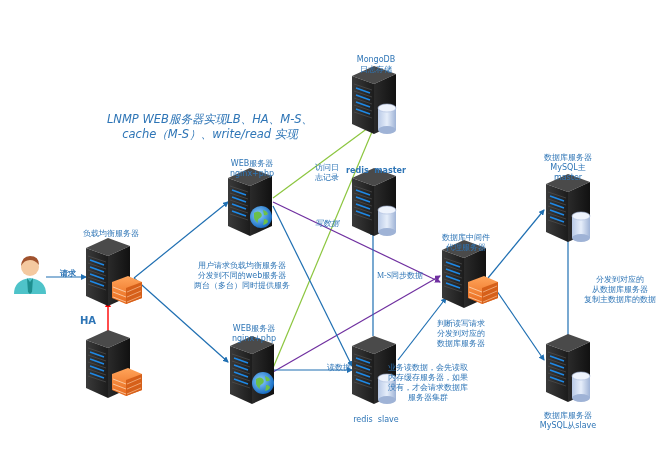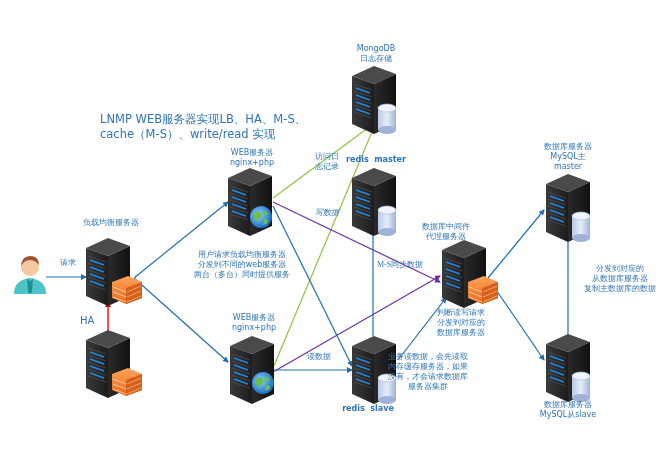--- a/index.html
+++ b/index.html
@@ -1,23 +1,23 @@
 <!DOCTYPE html>
 <html><head>
 <meta charset="utf-8">
 <style>
   html, body { margin:0; padding:0; background:#ffffff; }
   body { width:662px; height:466px; position:relative; overflow:hidden;
          font-family:"DejaVu Sans", sans-serif; }
   #canvas { position:absolute; left:0; top:0; width:662px; height:466px; }
   .lbl { position:absolute; color:#2e75b6; font-size:8px; line-height:10px;
-         text-align:center; white-space:pre; font-family:"DejaVu Sans", sans-serif; }
+         text-align:center; white-space:pre; font-family:"DejaVu Sans", sans-serif;margin-top:11px; }
   .title { position:absolute; color:#2e75b6; font-size:11.5px; line-height:15px;
-           text-align:left; white-space:pre; font-family:"DejaVu Sans", sans-serif; }
-  .ha { position:absolute; color:#2e75b6; font-size:10px; font-weight:normal;
+           text-align:center; white-space:pre; font-family:"DejaVu Sans", sans-serif;font-style:italic; }
+  .ha { position:absolute; color:#2e75b6; font-size:10px; font-weight:bold;
         font-family:"DejaVu Sans", sans-serif; }
 </style>
 </head>
 <body>
 
 <svg id="canvas" viewBox="0 0 662 466" xmlns="http://www.w3.org/2000/svg">
   <defs>
     <marker id="ah-blue" markerWidth="6" markerHeight="6" refX="5" refY="3" orient="auto" markerUnits="userSpaceOnUse">
       <path d="M0,0 L6,3 L0,6 z" fill="#1f6fb2"></path>
     </marker>
@@ -179,35 +179,35 @@
 cache（M-S）、write/read 实现</div>
 
 <div class="lbl" style="left:336px; top:44px; width:80px;">MongoDB
 日志存储</div>
 <div class="lbl" style="left:212px; top:148px; width:80px;">WEB服务器
 nginx+php</div>
 <div class="lbl" style="left:336px; top:155px; width:80px;font-weight:bold;">redis  master</div>
 <div class="lbl" style="left:66px; top:218px; width:90px;">负载均衡服务器</div>
 <div class="lbl" style="left:214px; top:313px; width:80px;">WEB服务器
 nginx+php</div>
-<div class="lbl" style="left:328px; top:404px; width:80px;font-weight:bold;">redis  slave</div>
-<div class="lbl" style="left:406px; top:222px; width:80px;">数据库中间件
+<div class="lbl" style="left:336px; top:404px; width:80px;">redis  slave</div>
+<div class="lbl" style="left:426px; top:222px; width:80px;">数据库中间件
 代理服务器</div>
 <div class="lbl" style="left:528px; top:142px; width:80px;">数据库服务器
 MySQL主
 master</div>
 <div class="lbl" style="left:526px; top:400px; width:84px;">数据库服务器
 MySQL从slave</div>
 
-<div class="lbl" style="left:56px; top:258px; width:24px;">请求</div>
+<div class="lbl" style="left:56px; top:258px; width:24px;font-weight:bold;">请求</div>
 <div class="ha" style="left:80px; top:315px;">HA</div>
 <div class="lbl" style="left:312px; top:152px; width:30px;">访问日
 志记录</div>
 <div class="lbl" style="left:312px; top:208px; width:30px;font-style:italic;">写数据</div>
-<div class="lbl" style="left:304px; top:352px; width:30px;text-align:center;">读数据</div>
+<div class="lbl" style="left:324px; top:352px; width:30px;text-align:center;">读数据</div>
 <div class="lbl" style="left:372px; top:260px; width:56px;font-family:Liberation Serif, serif;">M-S同步数据</div>
 
 <div class="lbl" style="left:186px; top:250px; width:112px;">用户请求负载均衡服务器
 分发到不同的web服务器
 两台（多台）同时提供服务</div>
 <div class="lbl" style="left:428px; top:308px; width:66px;font-family:Liberation Serif, serif;">判断读写请求
 分发到对应的
 数据库服务器</div>
 <div class="lbl" style="left:380px; top:352px; width:96px;">业务读数据，会先读取
 内存缓存服务器，如果

